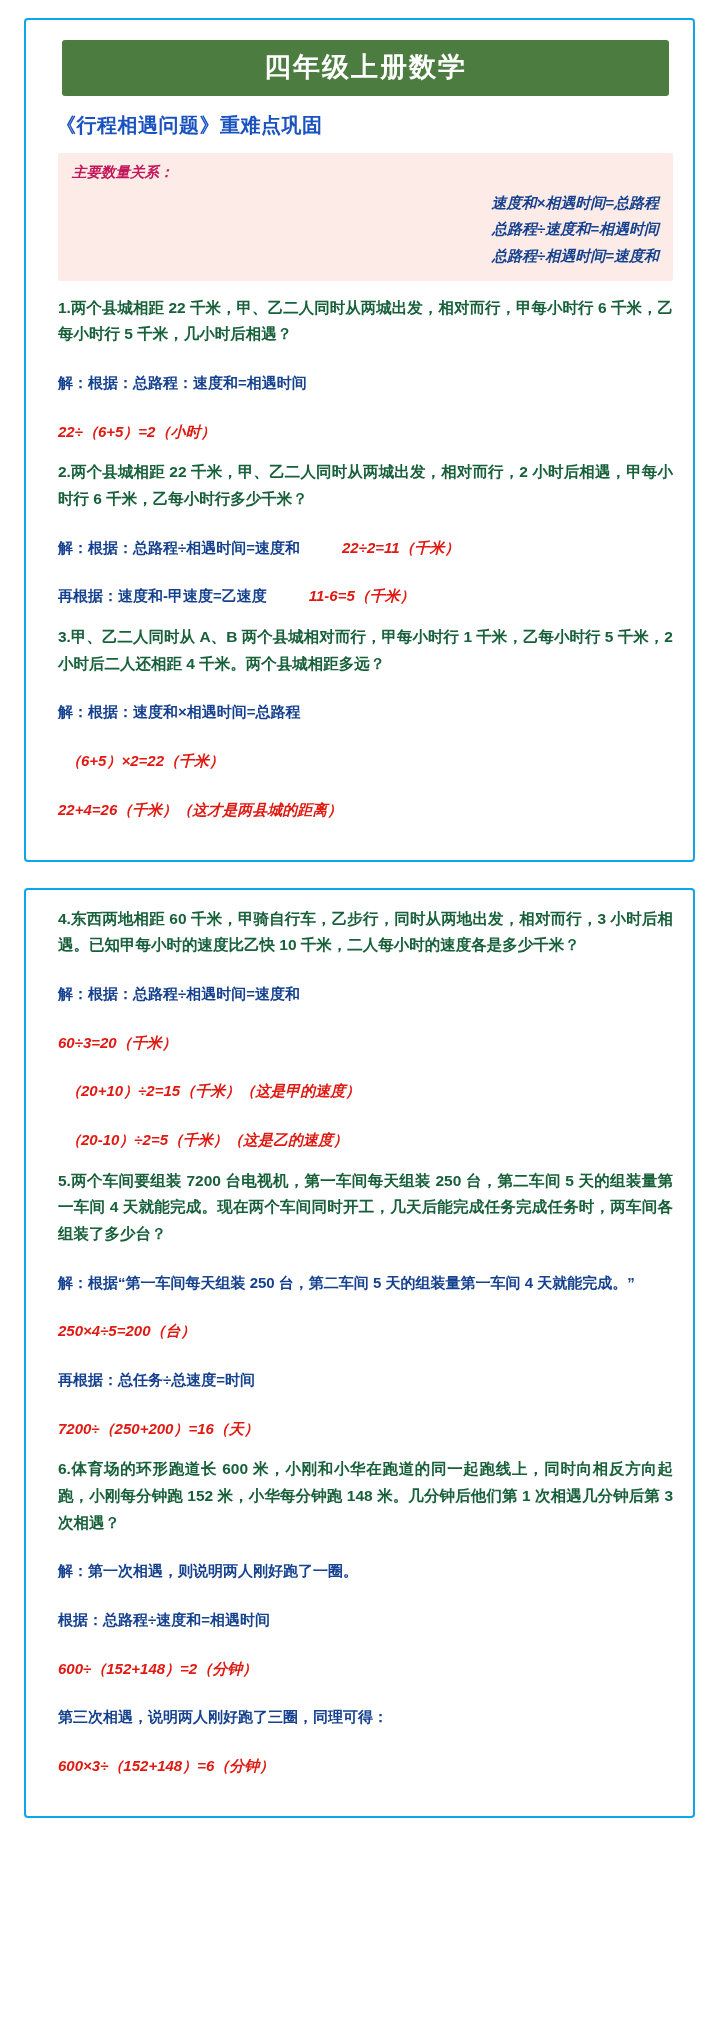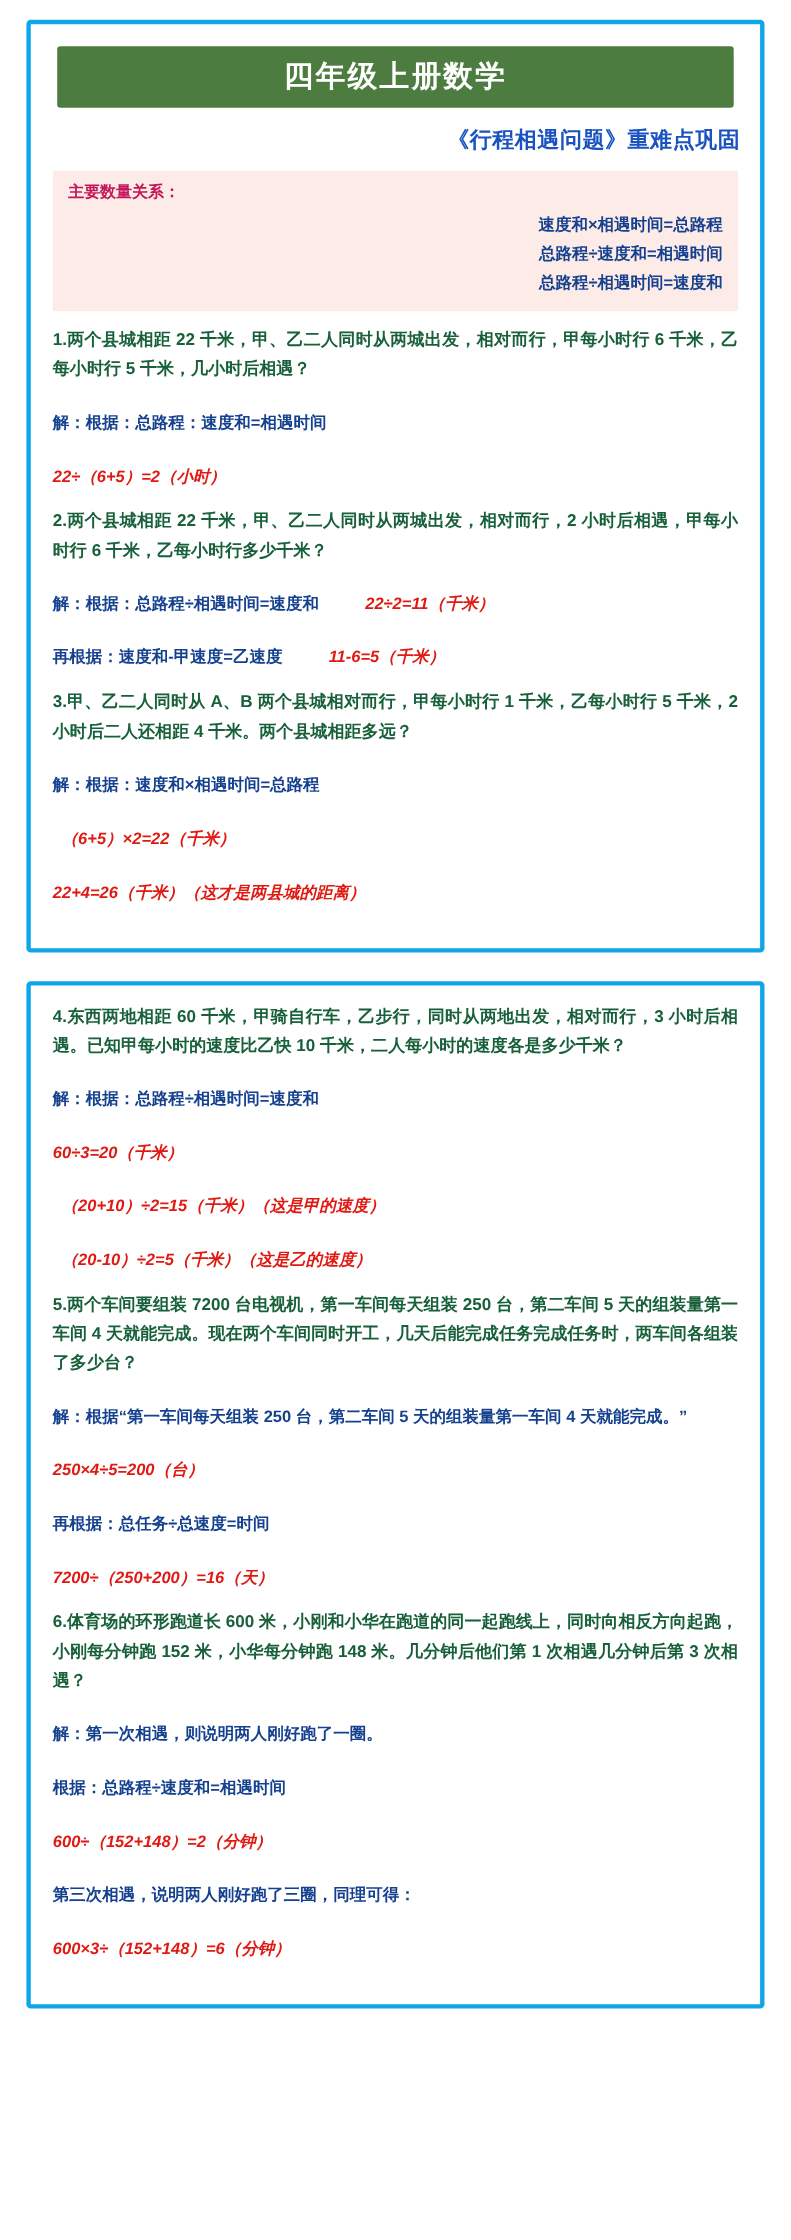--- a/index.html
+++ b/index.html
@@ -11,24 +11,24 @@
     width: 719px;
     font-family: "Liberation Sans", "DejaVu Sans", sans-serif;
     -webkit-font-smoothing: antialiased;
   }
   .page {
     width: 719px;
     box-sizing: border-box;
     padding: 18px 24px 10px 24px;
   }
   .card {
-    border: 4px solid #0ea5e9;
+    border: 2px solid #0ea5e9;
     border-radius: 4px;
     box-sizing: border-box;
-    padding: 16px 18px 22px 18px;
+    padding: 16px 18px 22px 30px;
     background: #ffffff;
   }
   .card + .card {
     margin-top: 26px;
   }
 
   
   .title-bar {
     background: #4c7c3f;
     border-radius: 3px;
@@ -37,34 +37,35 @@
     margin: 4px 6px 0 6px;
   }
   .title-bar .title {
     color: #ffffff;
     font-size: 27px;
     font-weight: bold;
     letter-spacing: 2px;
     font-family: "DejaVu Sans", "Liberation Sans", sans-serif;
   }
   .subtitle {
-    text-align: right;
+    text-align: left;
     color: #1a53c0;
     font-size: 20px;
     font-weight: bold;
     margin: 16px 0 14px 0;
     letter-spacing: 0.5px;
   }
 
   
   .relations {
     background: #fdebe7;
     border-radius: 2px;
     padding: 10px 14px 12px 14px;
     margin: 0 2px 14px 2px;
+    font-style: italic;
   }
   .relations .rel-head {
     color: #c2185b;
     font-size: 14.5px;
     font-weight: bold;
     margin-bottom: 8px;
   }
   .relations .rel-line {
     color: #15418f;
     font-size: 15px;

